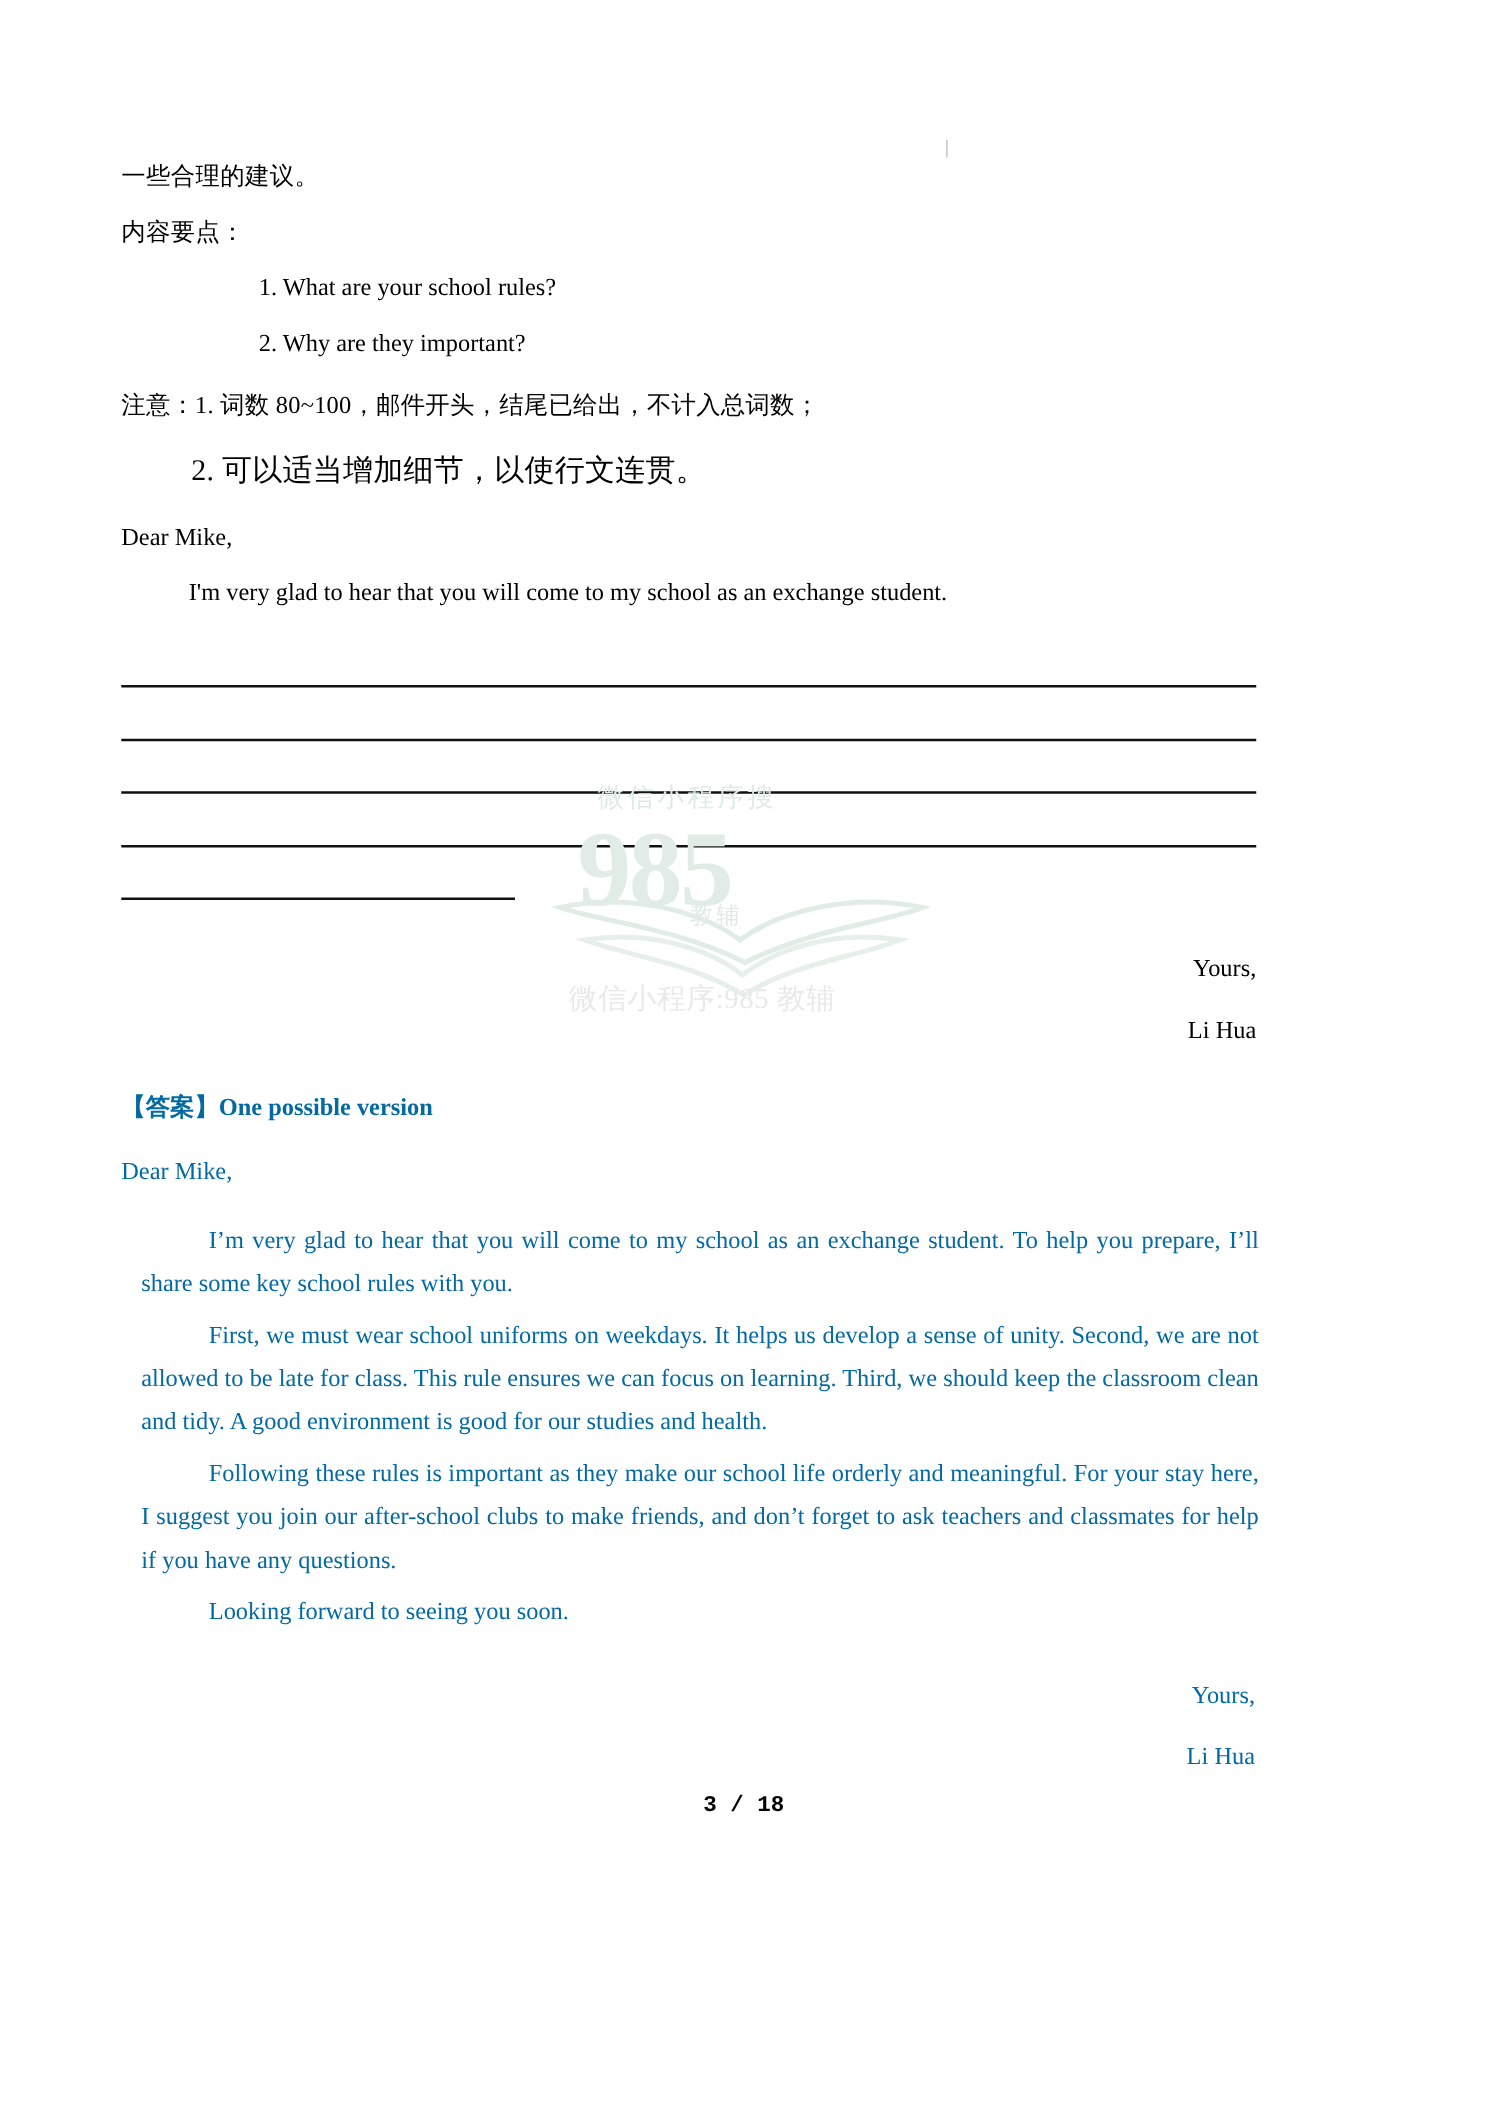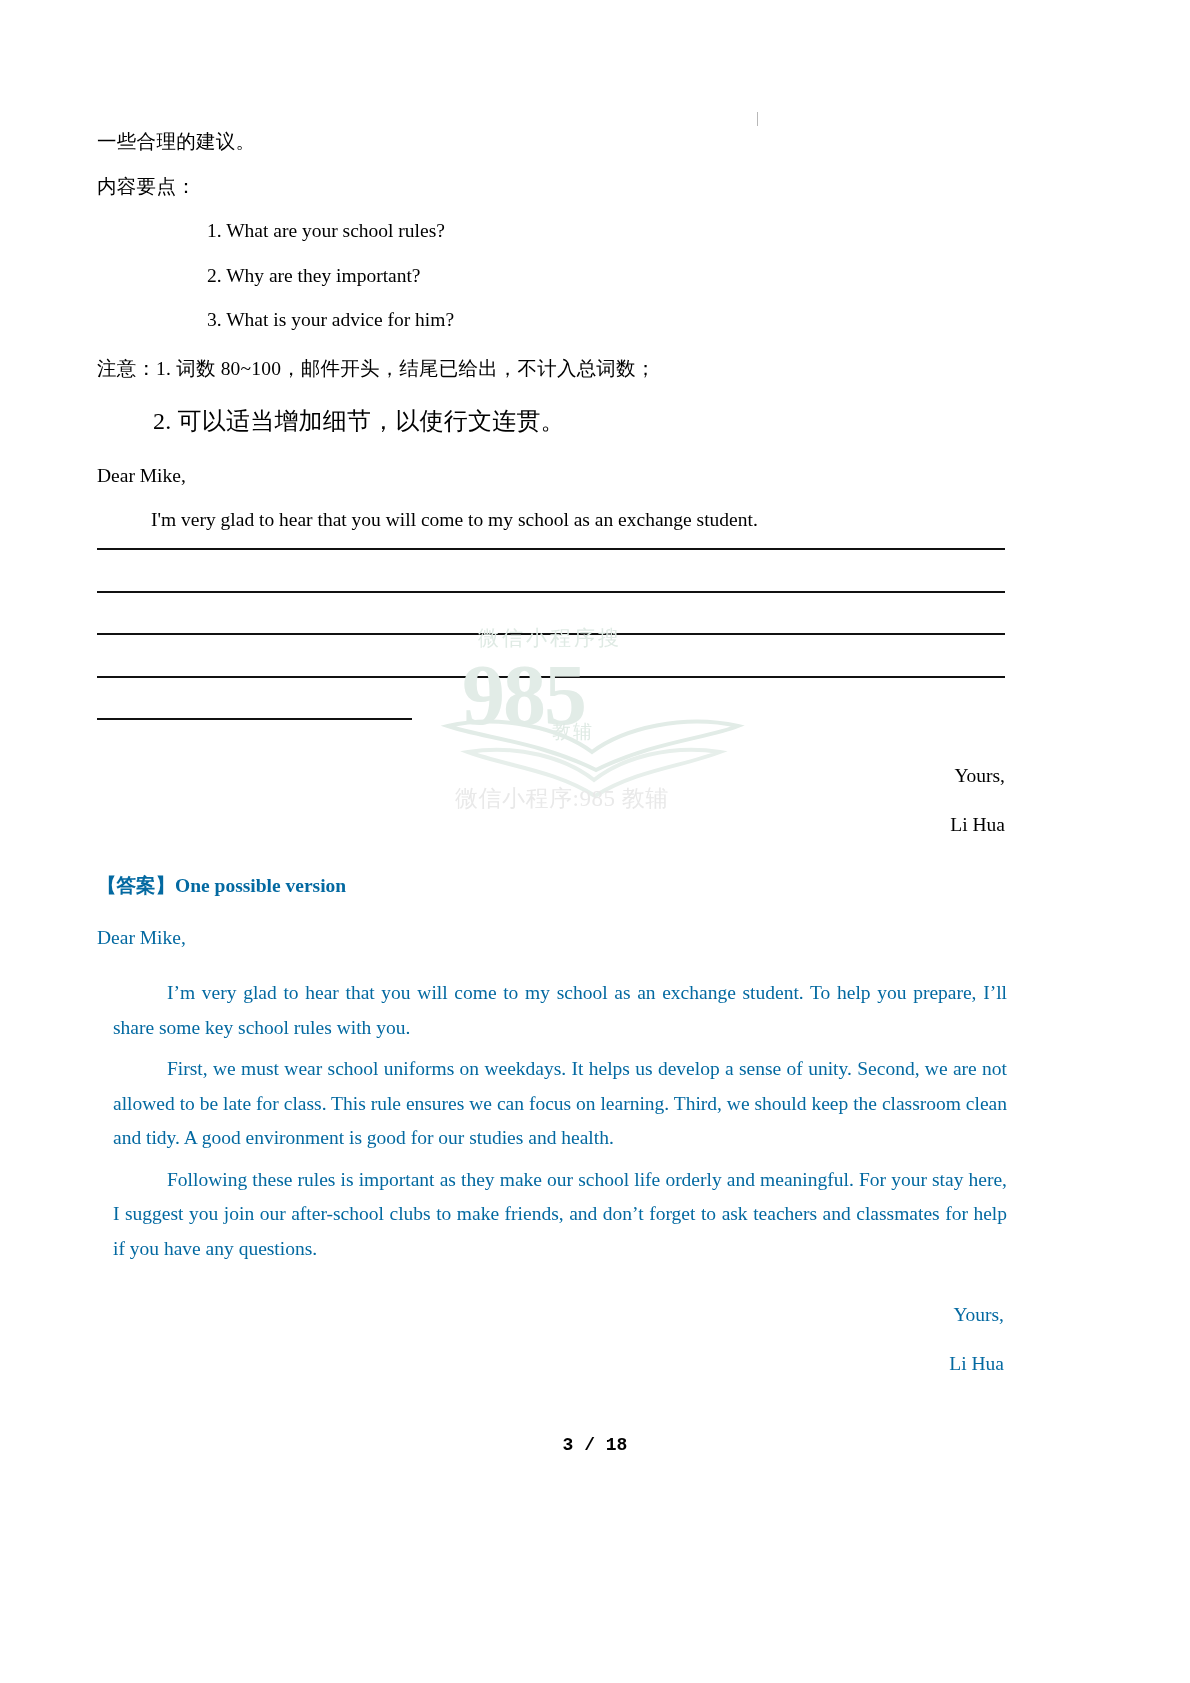--- a/index.html
+++ b/index.html
@@ -218,21 +218,20 @@
   <div class="top-tick"></div>
 
   <div class="content">
 
     <p class="line-cn">一些合理的建议。</p>
 
     <p class="line-cn">内容要点：</p>
 
     <p class="line-en q-item">1. What are your school rules?</p>
     <p class="line-en q-item">2. Why are they important?</p>
-    <p class="line-en q-item">3. What is your advice for him?</p>
 
     <p class="note-line1">注意：1. 词数 80~100，邮件开头，结尾已给出，不计入总词数；</p>
     <p class="note-line2">2. 可以适当增加细节，以使行文连贯。</p>
 
     <p class="salutation">Dear Mike,</p>
 
     <p class="body-indent">I'm very glad to hear that you will come to my school as an exchange student.</p>
   </div>
 
   <div class="rules">
@@ -264,20 +263,21 @@
 
   <div class="answer">
 
     <p class="ans-head">【答案】One possible version</p>
 
     <p class="ans-salutation">Dear Mike,</p>
 
     <p class="ans-para">I’m very glad to hear that you will come to my school as an exchange student. To help you prepare, I’ll share some key school rules with you.</p>
     <p class="ans-para">First, we must wear school uniforms on weekdays. It helps us develop a sense of unity. Second, we are not allowed to be late for class. This rule ensures we can focus on learning. Third, we should keep the classroom clean and tidy. A good environment is good for our studies and health.</p>
     <p class="ans-para">Following these rules is important as they make our school life orderly and meaningful. For your stay here, I suggest you join our after-school clubs to make friends, and don’t forget to ask teachers and classmates for help if you have any questions.</p>
+    <p class="ans-para">Looking forward to seeing you soon.</p>
 
     <div class="ans-sig">
       <div class="l1">Yours,</div>
       <div class="l2">Li Hua</div>
     </div>
   </div>
 
   <div class="footer">3 / 18</div>
 
 </div>

